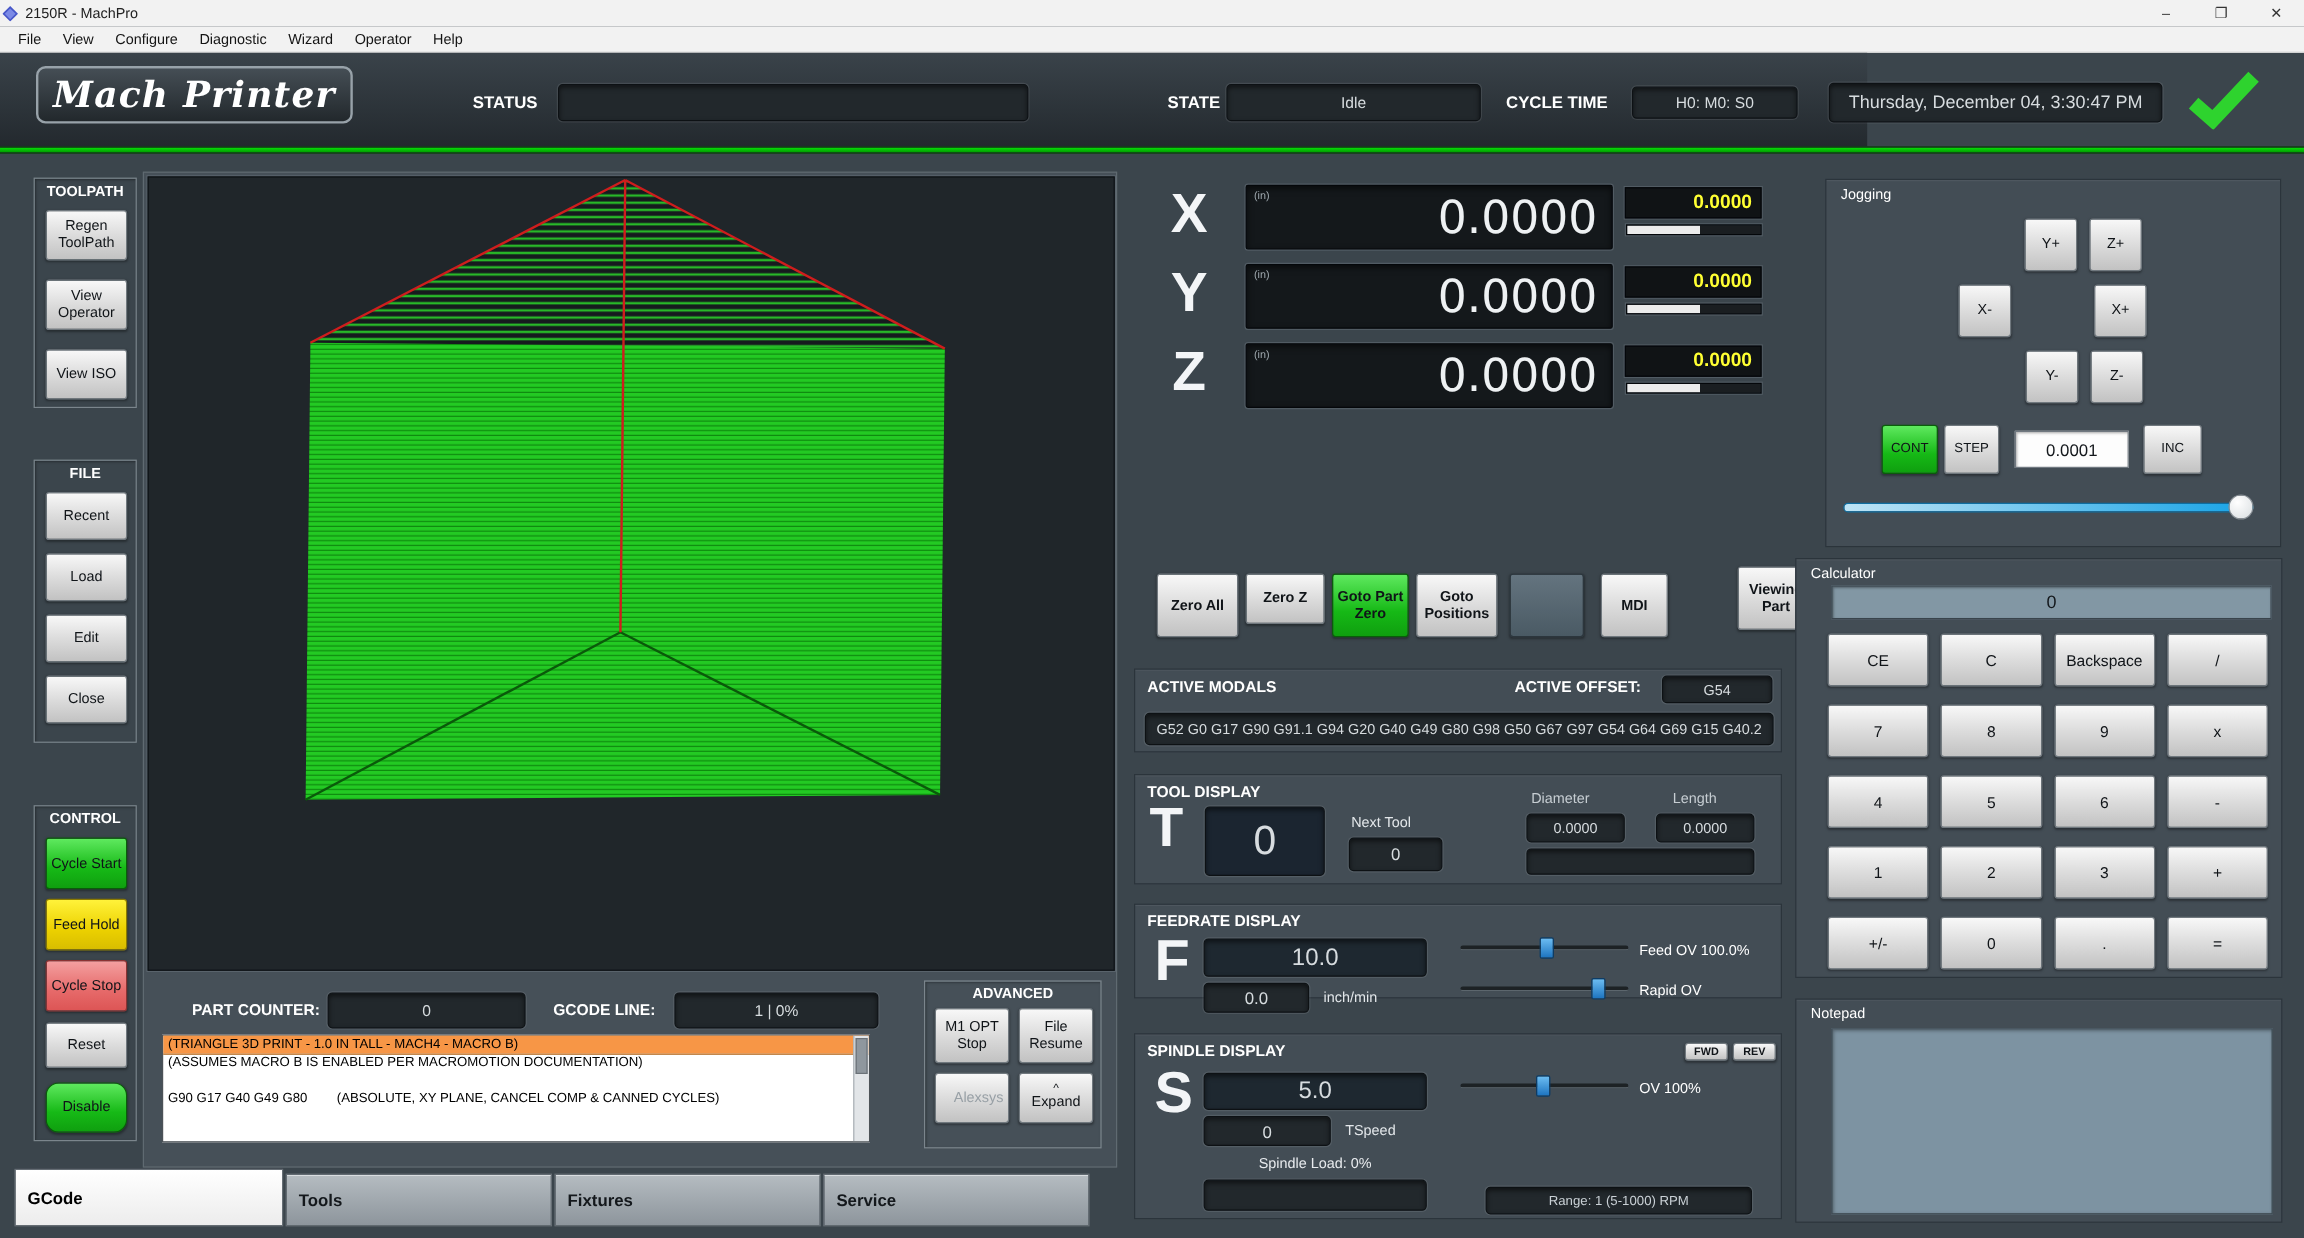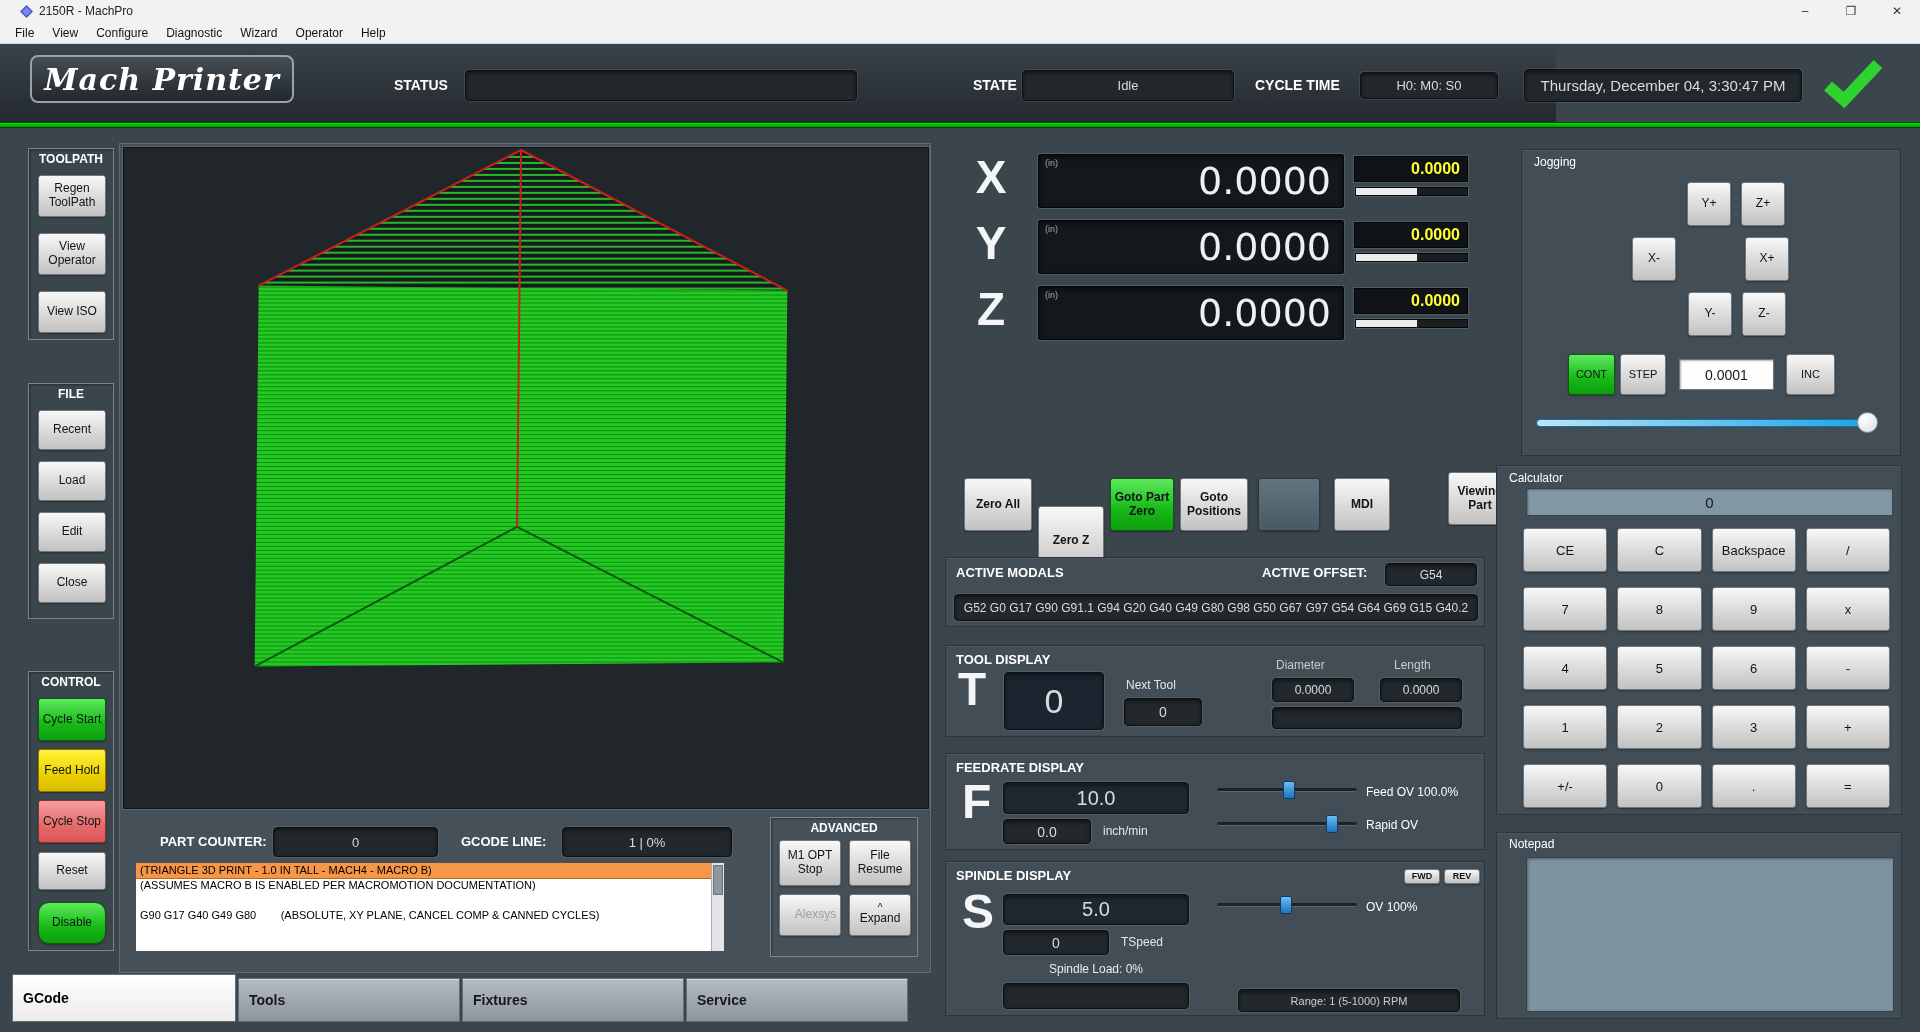--- a/index.html
+++ b/index.html
@@ -1,20 +1,20 @@
 <!DOCTYPE html>
 <html><head>
 <meta charset="utf-8">
 <style>
   * { margin:0; padding:0; box-sizing:border-box; }
   html,body { width:1920px; height:1032px; }
   body { font-family:"Liberation Sans",sans-serif; background:#3b454c; overflow:hidden; position:relative; }
 
   
-  .titlebar { position:absolute; top:0; left:0; width:1920px; height:22px; background:#f2f2f2; display:flex; align-items:center; gap:6px; padding-left:20px; font-size:12px; color:#222; }
+  .titlebar { position:absolute; top:0; left:0; width:1920px; height:22px; background:#f2f2f2; display:flex; align-items:center; gap:6px; padding-left:2px; font-size:12px; color:#222; }
   .win-controls { position:absolute; right:0; top:0; height:22px; display:flex; }
   .win-btn { width:46px; height:22px; display:flex; align-items:center; justify-content:center; font-size:12px; color:#333; }
   .menubar { position:absolute; top:22px; left:0; width:1920px; height:22px; background:#f2f2f2; display:flex; align-items:center; padding-left:6px; font-size:12px; color:#141414; border-bottom:1px solid #d4d4d4; }
   .menu-item { padding:2px 9px; }
 
   
   .header { position:absolute; top:44px; left:0; width:1556px; height:78px; background:linear-gradient(#3a434a,#23292e); }
   .brand { position:absolute; left:30px; top:11px; width:264px; height:48px; border:2px solid #98a2a9; border-radius:8px; background:linear-gradient(#454e55,#22282c); display:flex; align-items:center; justify-content:center; color:#fff; font:italic bold 30px "DejaVu Serif",serif; letter-spacing:1px; }
   .hdr-label { position:absolute; color:#fff; font-weight:bold; font-size:14px; }
   .dfield { background:#22282c; border:1px solid #0d1114; box-shadow:inset 0 2px 4px rgba(0,0,0,.55), 0 0 0 1px rgba(255,255,255,.09); border-radius:4px; color:#d7dcdf; display:flex; align-items:center; justify-content:center; font-size:13px; }
@@ -219,21 +219,21 @@
 
 <div class="axis-letter" style="left:968px; top:282px;">Z</div>
 <div class="drobox" style="left:1038px; top:286px;">
   <span class="unit">(in)</span>
   <span class="val">0.0000</span>
 </div>
 <div class="auxbox" style="left:1354px; top:288px;">0.0000</div>
 <div class="loadbar" style="left:1355px; top:319px;"></div>
 
 <div class="btn bold" style="left:964px; top:478px; width:68px; height:53px;">Zero All</div>
-<div class="btn bold" style="left:1038px; top:478px; width:66px; height:70px;margin-top:28px;">Zero Z</div>
+<div class="btn bold" style="left:1038px; top:478px; width:66px; height:42px;">Zero Z</div>
 <div class="btn bold green" style="left:1110px; top:478px; width:64px; height:53px;">Goto Part Zero</div>
 <div class="btn bold" style="left:1180px; top:478px; width:68px; height:53px;">Goto Positions</div>
 <div class="btn blank" style="left:1258px; top:478px; width:62px; height:53px;"></div>
 <div class="btn bold" style="left:1334px; top:478px; width:56px; height:53px;">MDI</div>
 <div class="btn bold" style="left:1404px; top:472px; width:64px; height:53px;margin-left:44px;">Viewing Part</div>
 
 <div class="panel" style="left:945px; top:557px; width:540px; height:70px;">
   <div class="panel-title" style="left:10px; top:7px;">ACTIVE MODALS</div>
   <div class="panel-title" style="left:316px; top:7px;">ACTIVE OFFSET:</div>
   <div class="dfield" style="position:absolute; left:439px; top:5px; width:92px; height:23px; font-size:12px;">G54</div>
@@ -246,21 +246,21 @@
   <div class="dfield" style="position:absolute; left:58px; top:26px; width:100px; height:58px; font-size:34px; background:#1b2530;">0</div>
   <div class="lbl" style="left:180px; top:32px;">Next Tool</div>
   <div class="dfield" style="position:absolute; left:178px; top:52px; width:78px; height:28px; font-size:14px;">0</div>
   <div class="lbl" style="left:330px; top:12px; color:#c6cdd2;">Diameter</div>
   <div class="lbl" style="left:448px; top:12px; color:#c6cdd2;">Length</div>
   <div class="dfield" style="position:absolute; left:326px; top:32px; width:82px; height:24px; font-size:12px;">0.0000</div>
   <div class="dfield" style="position:absolute; left:434px; top:32px; width:82px; height:24px; font-size:12px;">0.0000</div>
   <div class="dfield" style="position:absolute; left:326px; top:61px; width:190px; height:22px;"></div>
 </div>
 
-<div class="panel" style="left:945px; top:753px; width:540px; height:97px;">
+<div class="panel" style="left:945px; top:753px; width:540px; height:79px;">
   <div class="panel-title" style="left:10px; top:6px;">FEEDRATE DISPLAY</div>
   <div class="big-letter" style="left:16px; top:20px;">F</div>
   <div class="dfield" style="position:absolute; left:57px; top:28px; width:186px; height:32px; font-size:20px; background:#1e2830;">10.0</div>
   <div class="dfield" style="position:absolute; left:57px; top:65px; width:88px; height:25px; font-size:14px;">0.0</div>
   <div class="lbl" style="left:157px; top:70px;">inch/min</div>
   <div class="hslider" style="left:271px; top:26px; width:140px;">
     <div class="track"></div>
     <div class="thumb" style="left:47%;"></div>
   </div>
   <div class="lbl" style="left:420px; top:31px; color:#fff;">Feed OV 100.0%</div>

